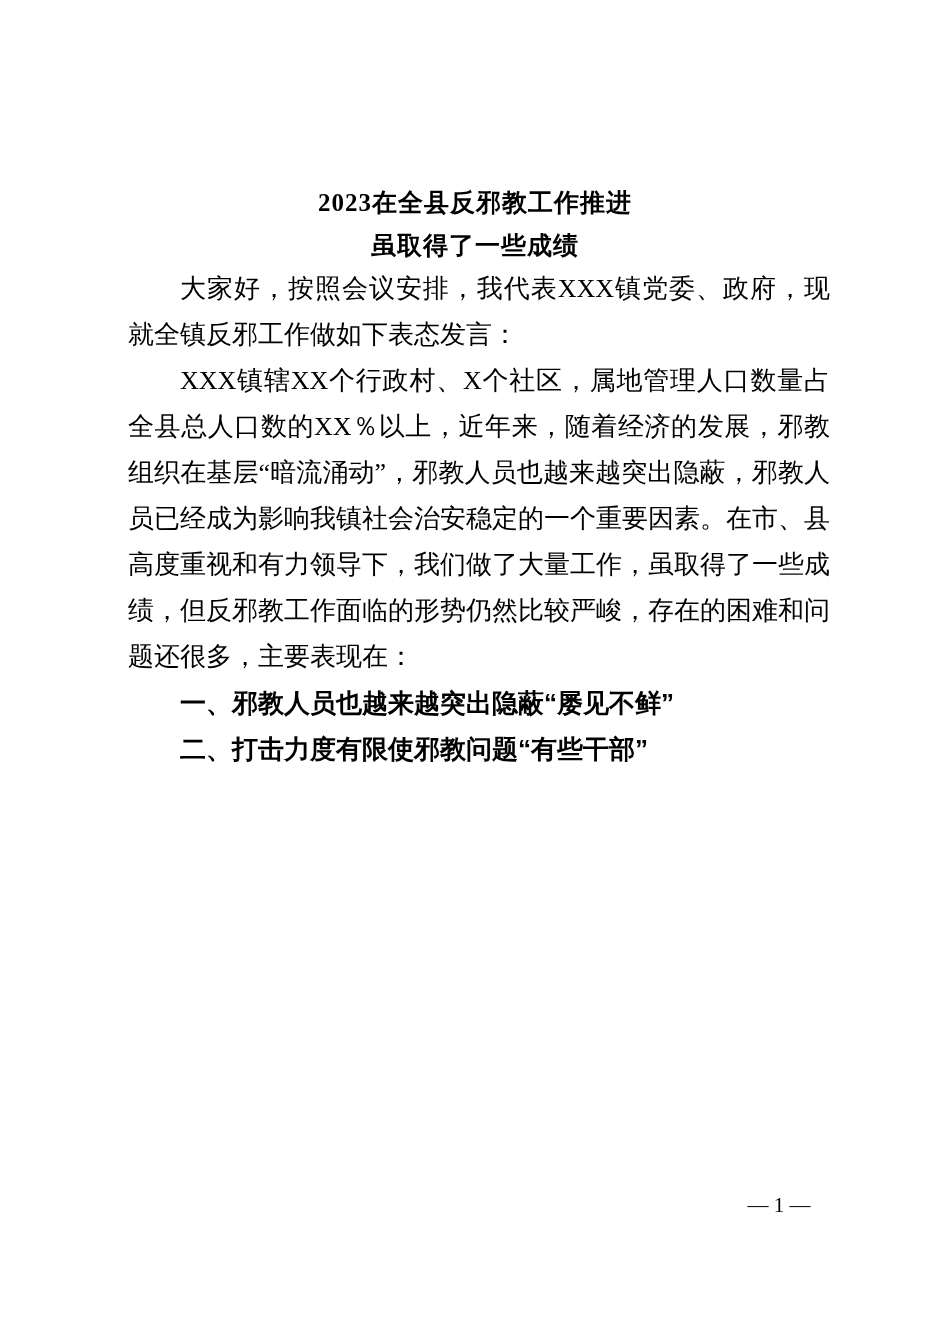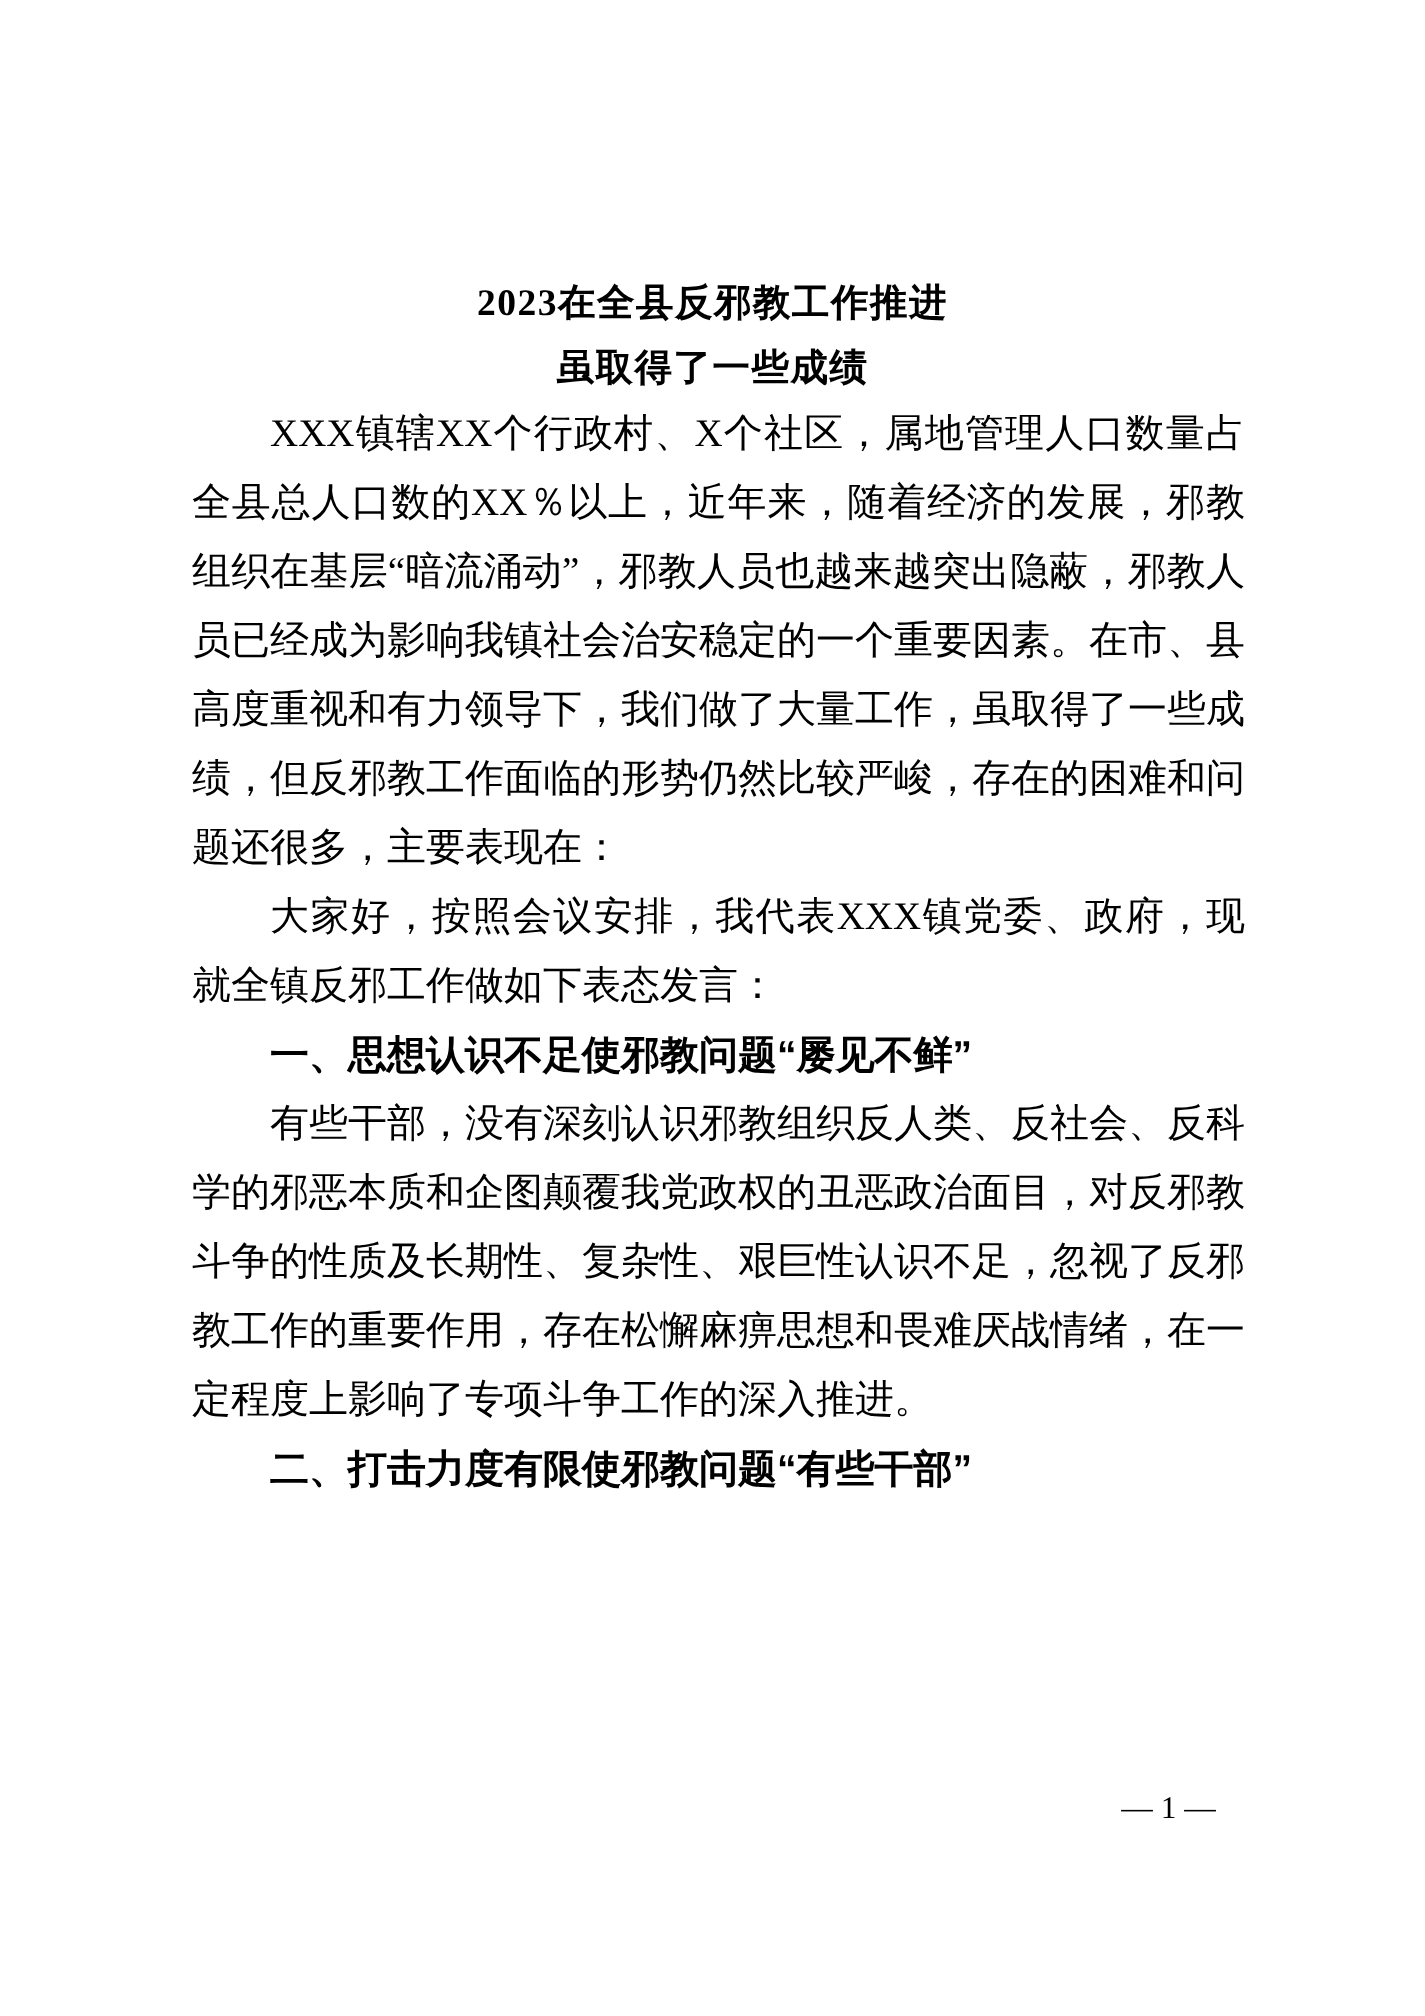--- a/index.html
+++ b/index.html
@@ -61,21 +61,20 @@
 <body>
 
 <div class="page">
   <div class="title-block">
     <div>2023在全县反邪教工作推进</div>
     <div>虽取得了一些成绩</div>
   </div>
 
   <div class="doc-body" id="doc-body">
 
+      <p class="paragraph">大家好，按照会议安排，我代表XXX镇党委、政府，现就全镇反邪工作做如下表态发言：</p>
       <p class="paragraph">XXX镇辖XX个行政村、X个社区，属地管理人口数量占全县总人口数的XX％以上，近年来，随着经济的发展，邪教组织在基层“暗流涌动”，邪教人员也越来越突出隐蔽，邪教人员已经成为影响我镇社会治安稳定的一个重要因素。在市、县高度重视和有力领导下，我们做了大量工作，虽取得了一些成绩，但反邪教工作面临的形势仍然比较严峻，存在的困难和问题还很多，主要表现在：</p>
-      <p class="paragraph">大家好，按照会议安排，我代表XXX镇党委、政府，现就全镇反邪工作做如下表态发言：</p>
-      <p class="heading">一、思想认识不足使邪教问题“屡见不鲜”</p>
-      <p class="paragraph">有些干部，没有深刻认识邪教组织反人类、反社会、反科学的邪恶本质和企图颠覆我党政权的丑恶政治面目，对反邪教斗争的性质及长期性、复杂性、艰巨性认识不足，忽视了反邪教工作的重要作用，存在松懈麻痹思想和畏难厌战情绪，在一定程度上影响了专项斗争工作的深入推进。</p>
+      <p class="heading">一、邪教人员也越来越突出隐蔽“屡见不鲜”</p>
       <p class="heading">二、打击力度有限使邪教问题“有些干部”</p>
     </div>
 
   <div class="page-number">— 1 —</div>
 </div>
 
 </body></html>

